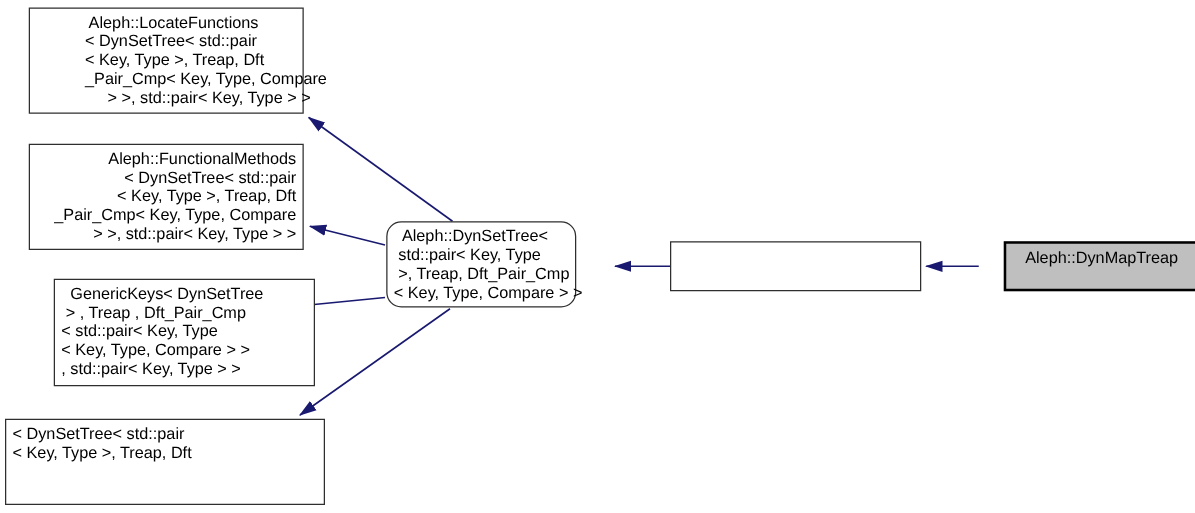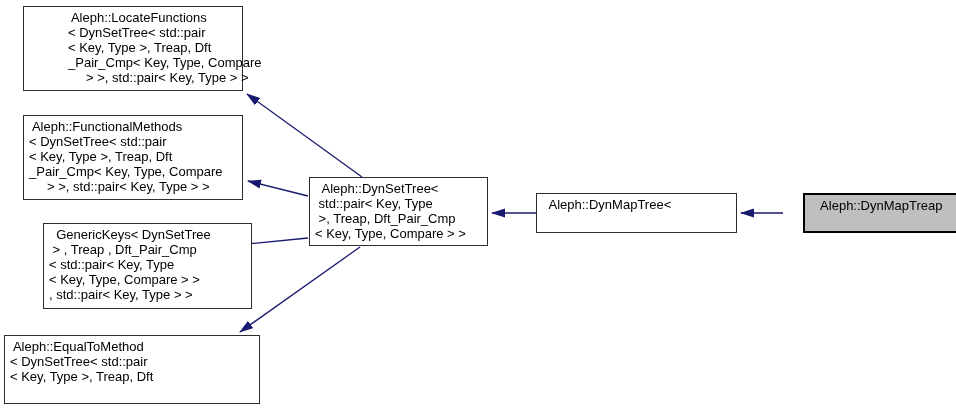--- a/index.html
+++ b/index.html
@@ -26,24 +26,24 @@
     line-height: 15px;
     padding: 3px 5px;
   }
   .node .line { white-space: pre; }
   .node.current {
     background: #bfbfbf;
     border: 2px solid #000000;
     margin-left: 20px;
   }
   .n-locate     { left: 23px;  top: 6px;   width: 220px; height: 85px; padding-left: 44px; }
-  .n-functional { left: 23px;  top: 115px; width: 220px; height: 85px; }
+  .n-functional { left: 23px;  top: 115px; width: 220px; height: 85px; text-align: right; }
   .n-generic    { left: 43px;  top: 223px; width: 209px; height: 86px; }
   .n-equal      { left: 4px;   top: 335px; width: 256px; height: 69px; }
-  .n-dynsettree { left: 309px; top: 177px; width: 179px; height: 69px; }
+  .n-dynsettree { left: 309px; top: 177px; width: 152px; height: 69px; border-radius: 12px; }
   .n-dynmaptree { left: 536px; top: 193px; width: 201px; height: 40px; }
   .n-dynmaptreap{ left: 783px; top: 193px; width: 168px; height: 40px; }
 </style>
 </head>
 <body>
 
 <div class="stage">
 
   <svg class="edges" viewBox="0 0 956 410" xmlns="http://www.w3.org/2000/svg">
     <defs>
@@ -77,33 +77,31 @@
 
   <div class="node n-generic">
     <div class="line">  GenericKeys&lt; DynSetTree</div>
     <div class="line"> &gt; , Treap , Dft_Pair_Cmp</div>
     <div class="line">&lt; std::pair&lt; Key, Type</div>
     <div class="line">&lt; Key, Type, Compare &gt; &gt;</div>
     <div class="line">, std::pair&lt; Key, Type &gt; &gt;</div>
   </div>
 
   <div class="node n-equal">
-    <div class="line"> Aleph::EqualToMethod</div>
     <div class="line">&lt; DynSetTree&lt; std::pair</div>
     <div class="line">&lt; Key, Type &gt;, Treap, Dft</div>
   </div>
 
   <div class="node n-dynsettree">
     <div class="line">  Aleph::DynSetTree&lt;</div>
     <div class="line"> std::pair&lt; Key, Type</div>
     <div class="line"> &gt;, Treap, Dft_Pair_Cmp</div>
     <div class="line">&lt; Key, Type, Compare &gt; &gt;</div>
   </div>
 
   <div class="node n-dynmaptree">
-    <div class="line">  Aleph::DynMapTree&lt;</div>
   </div>
 
   <div class="node n-dynmaptreap current">
     <div class="line">   Aleph::DynMapTreap</div>
   </div>
 
 </div>
 
 </body></html>

